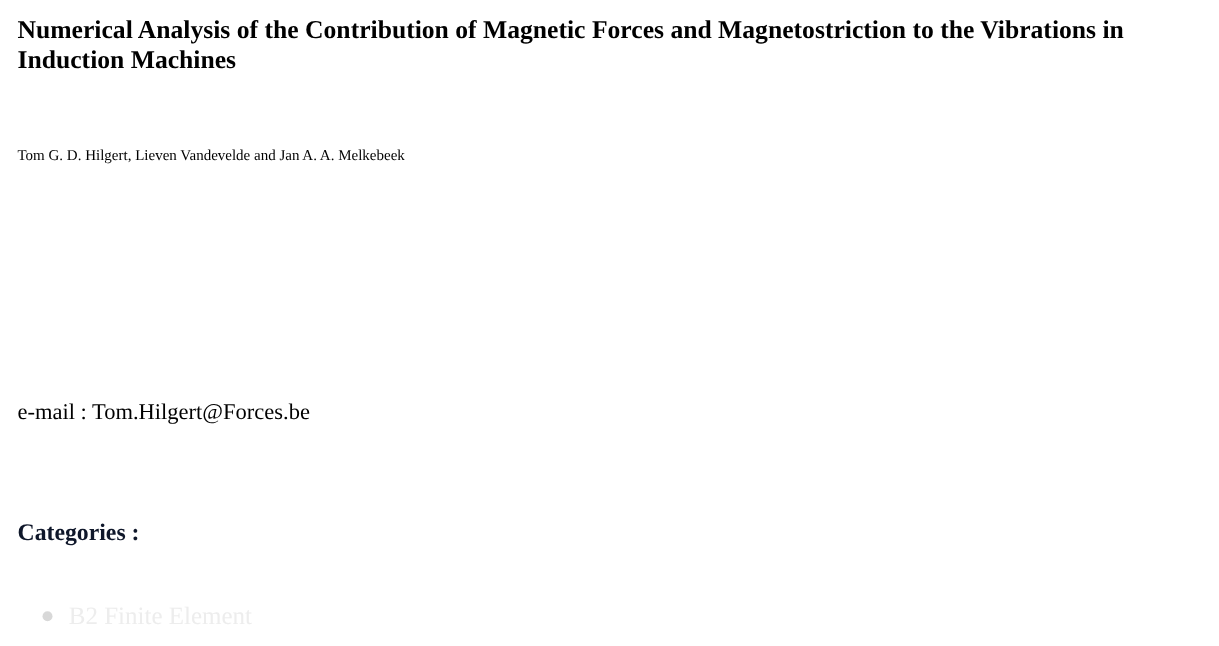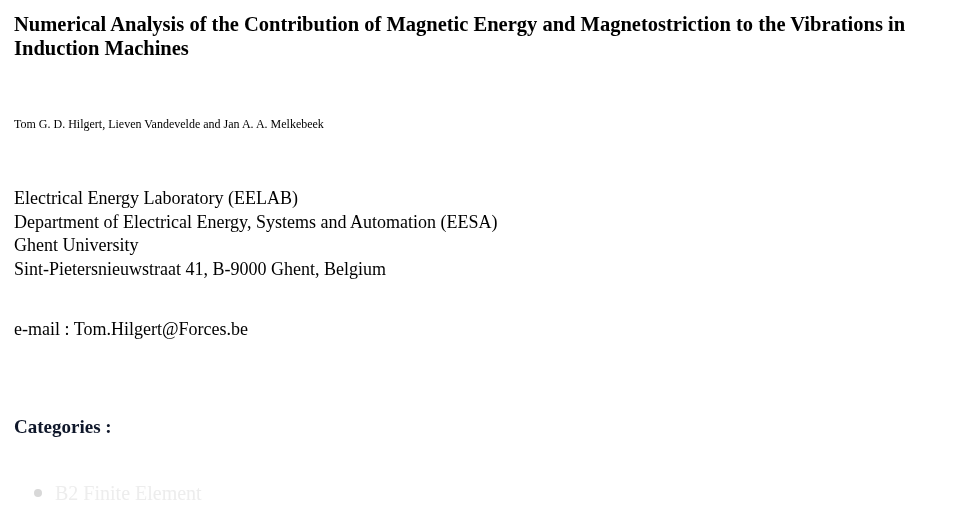--- a/index.html
+++ b/index.html
@@ -84,30 +84,24 @@
     height: 14px;
     background: linear-gradient(to bottom, rgba(255,255,255,0), rgba(255,255,255,0.85));
     pointer-events: none;
   }
 </style>
 </head>
 <body>
 
 <div class="page">
 
-  <h1 class="title">Numerical Analysis of the Contribution of Magnetic Energy and Magnetostriction to the Vibrations in Induction Machines</h1>
+  <h1 class="title">Numerical Analysis of the Contribution of Magnetic Forces and Magnetostriction to the Vibrations in Induction Machines</h1>
 
   <div class="authors">Tom G. D. Hilgert, Lieven Vandevelde and Jan A. A. Melkebeek</div>
 
-  <div class="affiliation">
-    <div>Electrical Energy Laboratory (EELAB)</div>
-    <div>Department of Electrical Energy, Systems and Automation (EESA)</div>
-    <div>Ghent University</div>
-    <div>Sint-Pietersnieuwstraat 41, B-9000 Ghent, Belgium</div>
-  </div>
 
   <div class="email">e-mail : Tom.Hilgert@Forces.be</div>
 
   <div class="categories-label">Categories :</div>
 
   <ul class="category-list">
     <li class="category-item">
       <span class="bullet-dot"></span>
       <span>B2 Finite Element</span>
     </li>

